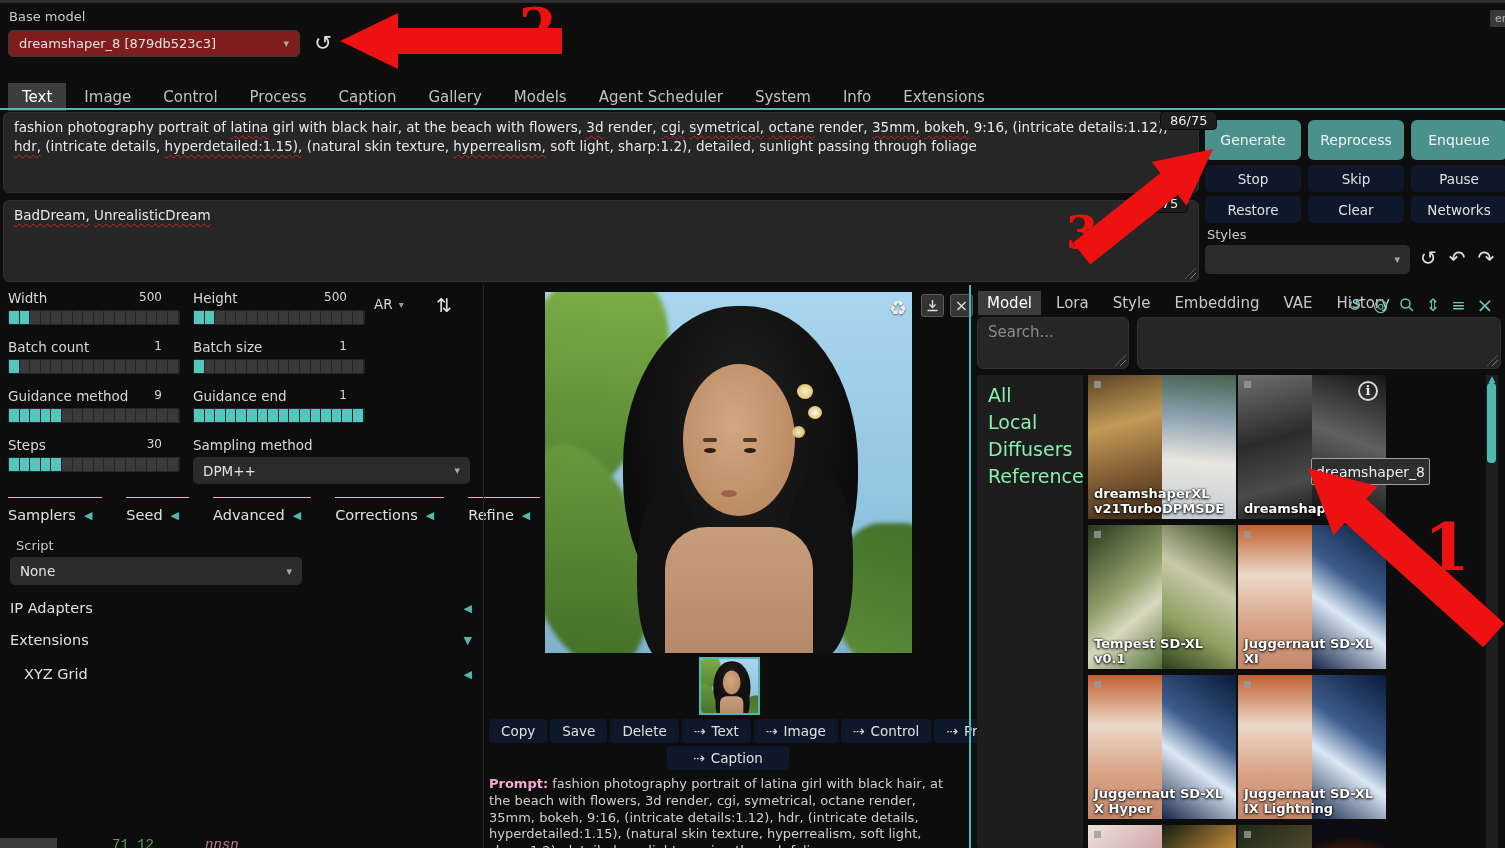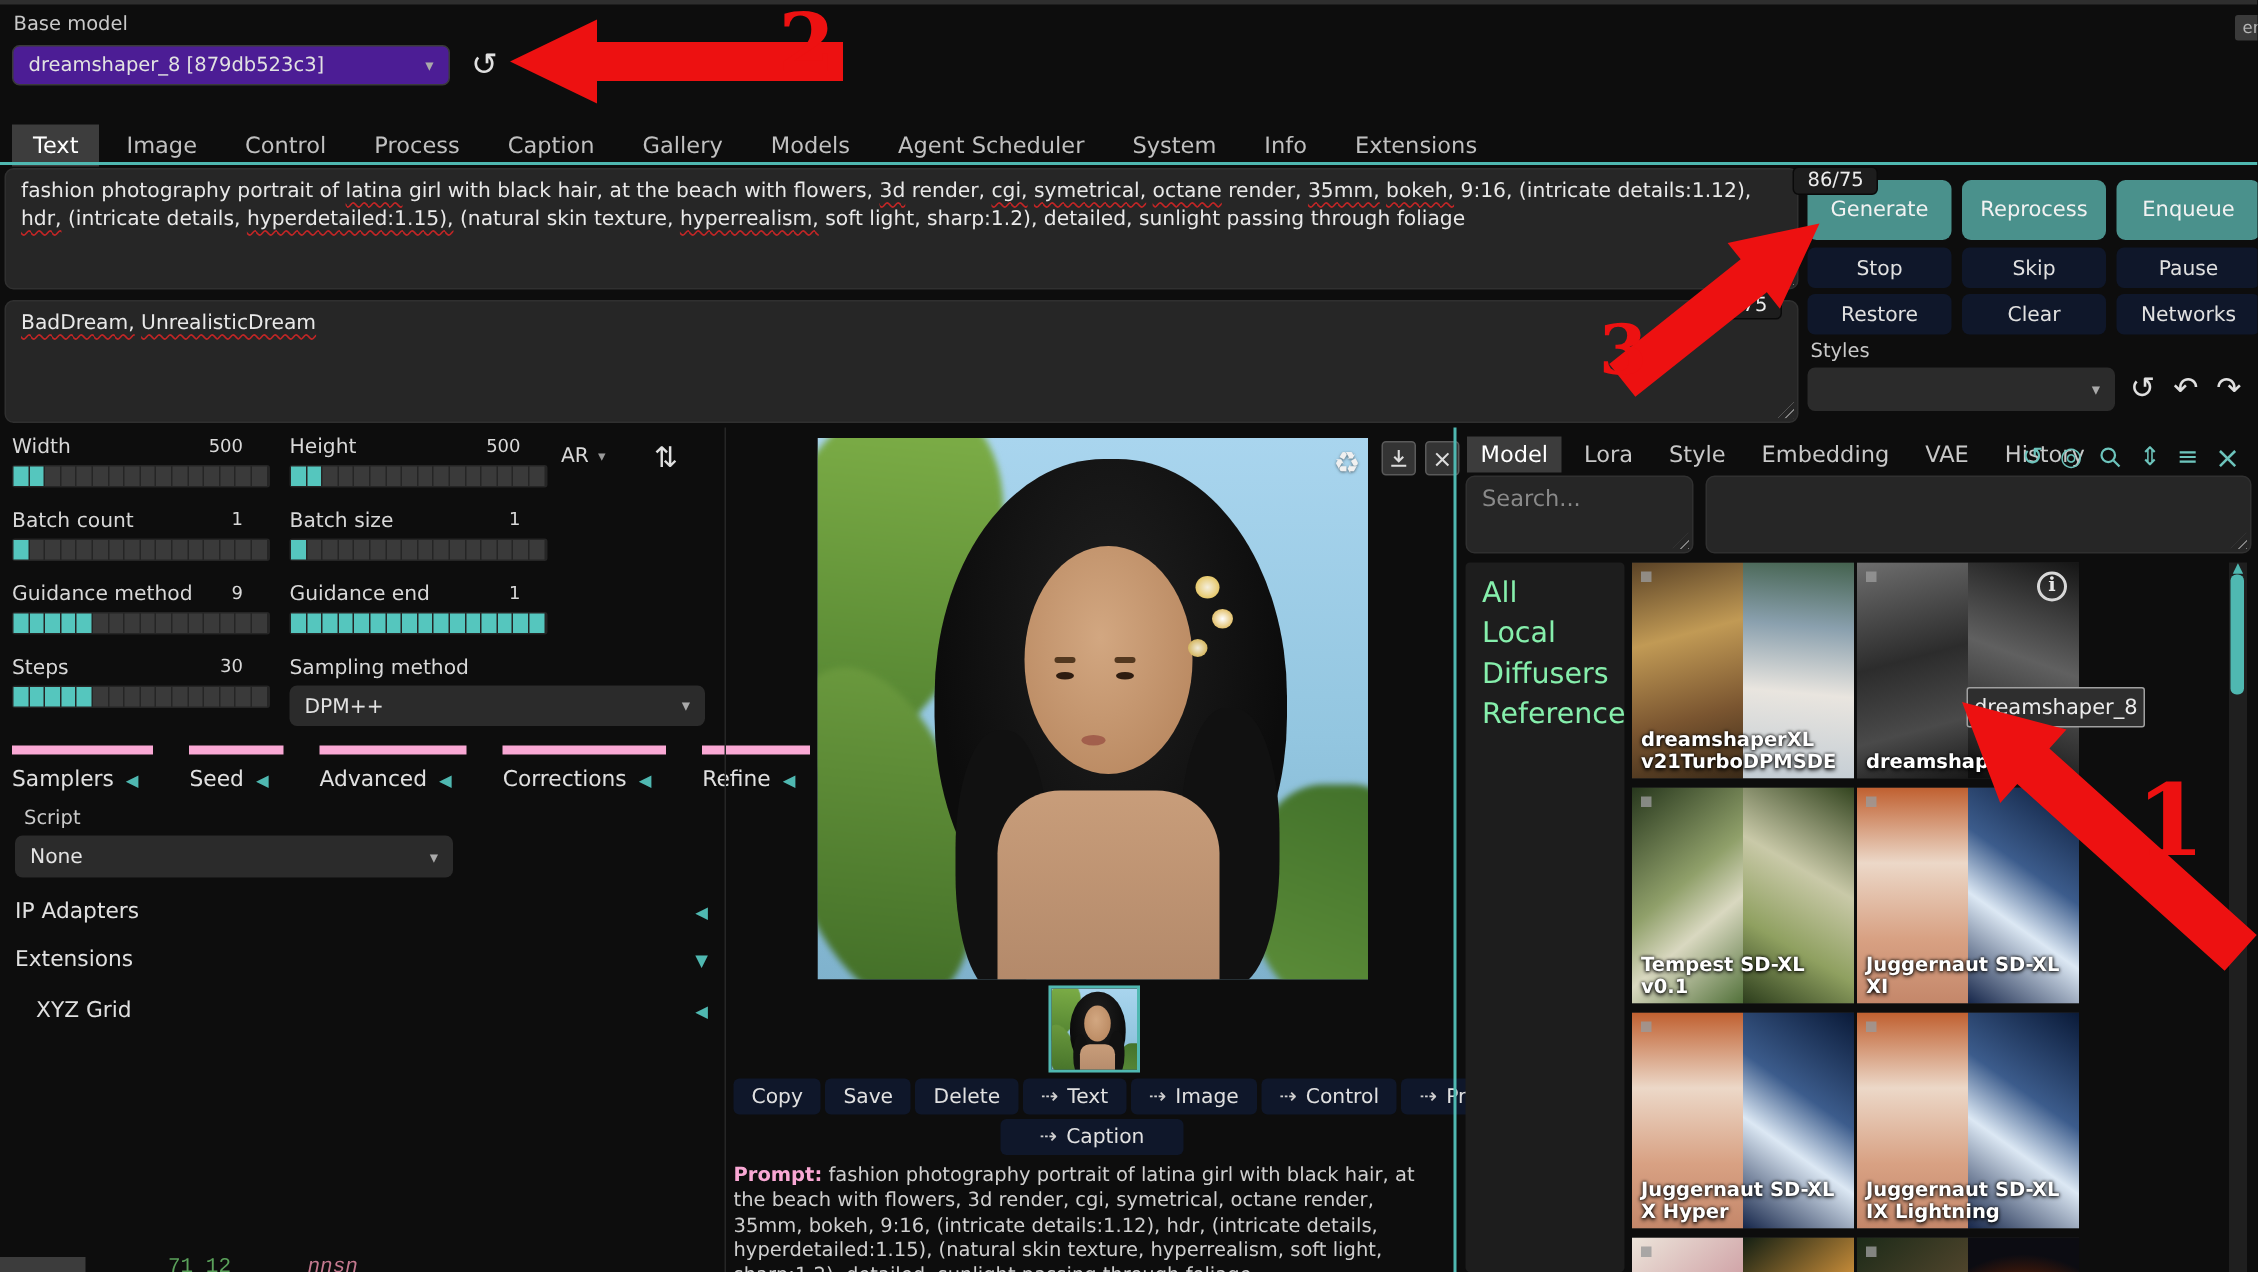--- a/index.html
+++ b/index.html
@@ -4,21 +4,21 @@
 <style>
   * { margin:0; padding:0; box-sizing:border-box; }
   html,body { background:#0d0d0d; }
   body { width:1505px; height:848px; overflow:hidden; position:relative;
          font-family:"DejaVu Sans","Liberation Sans",sans-serif; color:#dcdcdc; }
   .abs { position:absolute; }
 
   
   #topstrip { left:0; top:0; width:1505px; height:3px; background:#2e2e2e; }
   #base-model-label { left:9px; top:9px; font-size:13px; color:#c9c9c9; }
-  #base-model-select { left:8px; top:30px; width:292px; height:27px; background:#4c1d95;
+  #base-model-select { left:8px; top:30px; width:292px; height:27px; background:#7f1d1d;
       border:1px solid #3a3a3a; border-radius:5px; font-size:13px; color:#e2e2e2;
       display:flex; align-items:center; padding:0 10px;text-align:right; }
   #base-model-select .caret { margin-left:auto; color:#aaa; font-size:11px; }
   #model-refresh { left:310px; top:31px; width:26px; height:26px; color:#e0e0e0;
       font-size:21px; line-height:24px; text-align:center; }
   #lang-badge { left:1490px; top:10px; background:#3a3a3a; color:#b5b5b5; font-size:11px;
       padding:2px 5px; border-radius:2px; }
 
   
   #main-tabs { left:8px; top:83px; display:flex; gap:4px; }
@@ -27,21 +27,21 @@
   #tab-underline { left:0; top:108px; width:1505px; height:2px; background:#4fb8b1; }
 
   
   .textbox { background:#262626; border:1px solid #303030; border-radius:6px;
       padding:5px 10px; font-size:13.5px; line-height:19px; color:#e8e8e8; }
   #prompt-box { left:3px; top:112px; width:1196px; height:81px; }
   #negative-box { left:3px; top:200px; width:1196px; height:82px; }
   .ms { text-decoration:underline wavy #c42525 1px; text-underline-offset:3px; }
   .tok { position:absolute; background:#1d1d1d; border:1px solid #0a0a0a; border-radius:4px;
       padding:1px 9px; color:#ececec; font-size:13px; z-index:3; }
-  #tok1 { left:1195px; top:111px; }
+  #tok1 { left:1160px; top:111px; }
   #tok2 { left:1139px; top:194px; }
   .rsz::after { content:""; position:absolute; right:2px; bottom:2px; width:11px; height:11px;
       background:repeating-linear-gradient(135deg,transparent 0 3px,#808080 3px 4px);
       clip-path:polygon(100% 0,100% 100%,0 100%); }
 
   
   .btnrow { display:flex; gap:7px; }
   #primary-actions { left:1205px; top:120px; }
   #primary-actions .b { width:96px; height:40px; background:#4a918c; border-radius:6px;
       color:#f2f2f2; font-size:14px; display:flex; align-items:center; justify-content:center; }
@@ -69,21 +69,21 @@
   #ar-block .caret { color:#9a9a9a; font-size:10px; }
   #ar-swap { left:436px; top:294px; font-size:19px; color:#e0e0e0; }
   .select { background:#2b2b2b; border-radius:5px; display:flex; align-items:center;
       padding:0 10px; font-size:13.5px; color:#e2e2e2; }
   .select .caret { margin-left:auto; color:#aaa; font-size:11px; }
   .smcell .select { width:277px; height:27px; margin-top:4px; }
 
   
   #inline-acc { left:8px; top:497px; display:flex; gap:24px; }
   #inline-acc .chip { display:flex; align-items:center; gap:8px; font-size:14.5px;
-      color:#e0e0e0; border-top:6px solid #f9a8d4; padding:9px 10px 0 0; }
+      color:#e0e0e0; border-top:1px solid #f9a8d4; padding:9px 10px 0 0; }
   .tri { color:#4fb8b1; font-size:11px; }
   #script-label { left:16px; top:538px; font-size:13px; color:#c9c9c9; }
   #script-select { left:10px; top:557px; width:292px; height:28px; }
   .secrow { left:10px; width:462px; display:flex; align-items:center; font-size:14.5px;
       color:#e0e0e0; }
   .secrow .tri { margin-left:auto; }
   #sec-ip { top:600px; } #sec-ext { top:632px; } #sec-xyz { top:666px; padding-left:14px; }
 
   
   #vdiv-left { left:483px; top:285px; width:1px; height:563px; background:#262626; }

